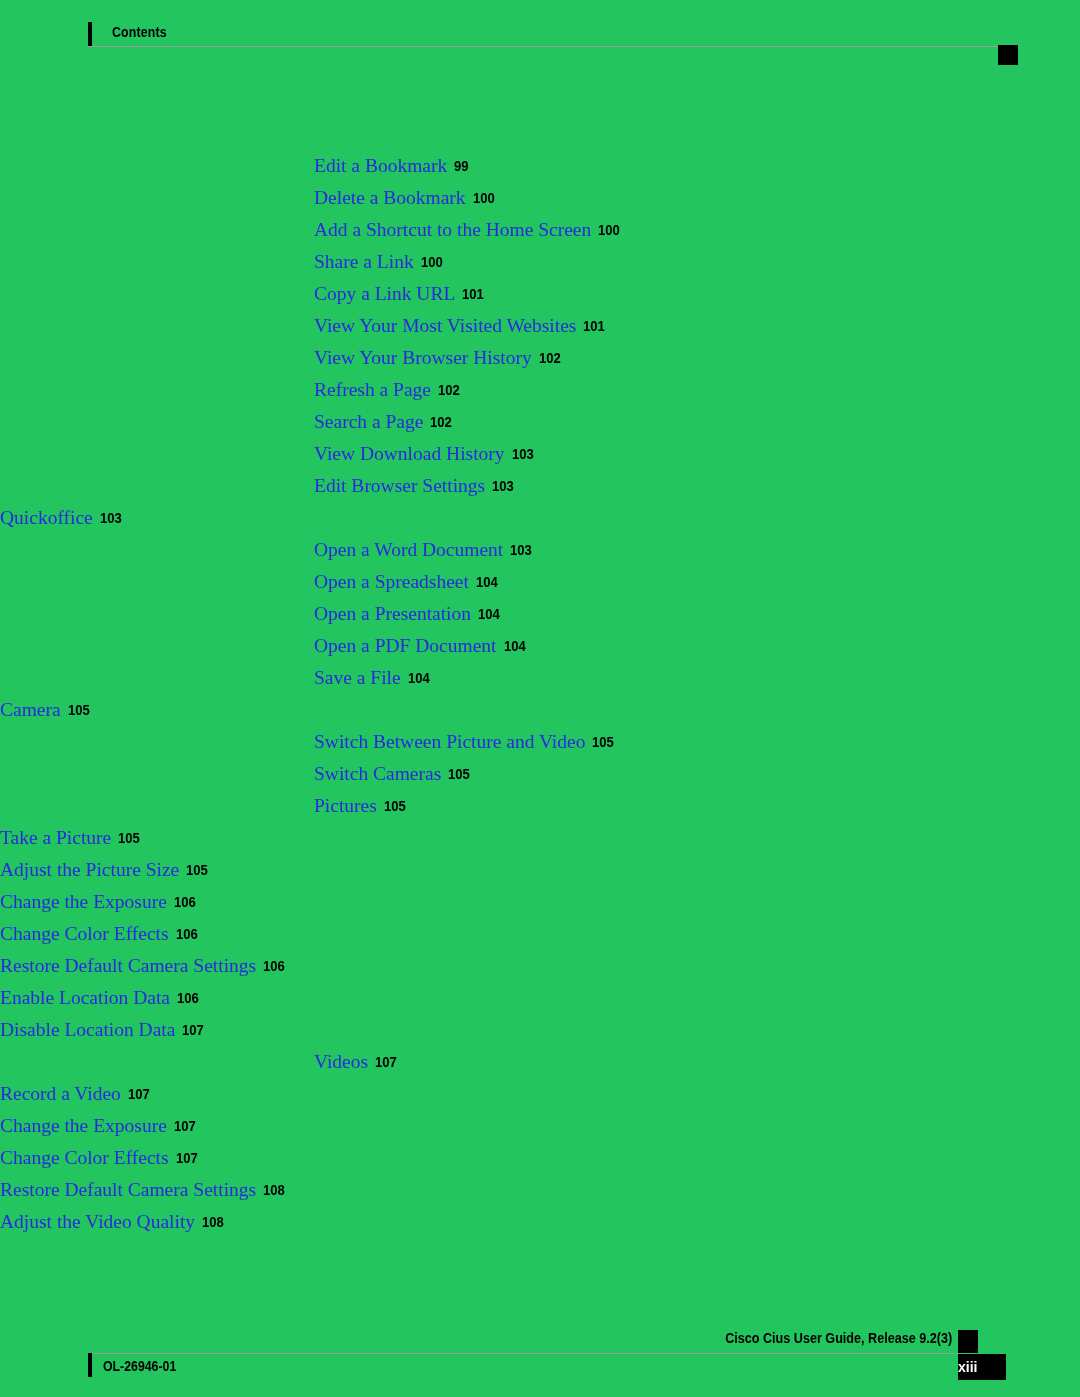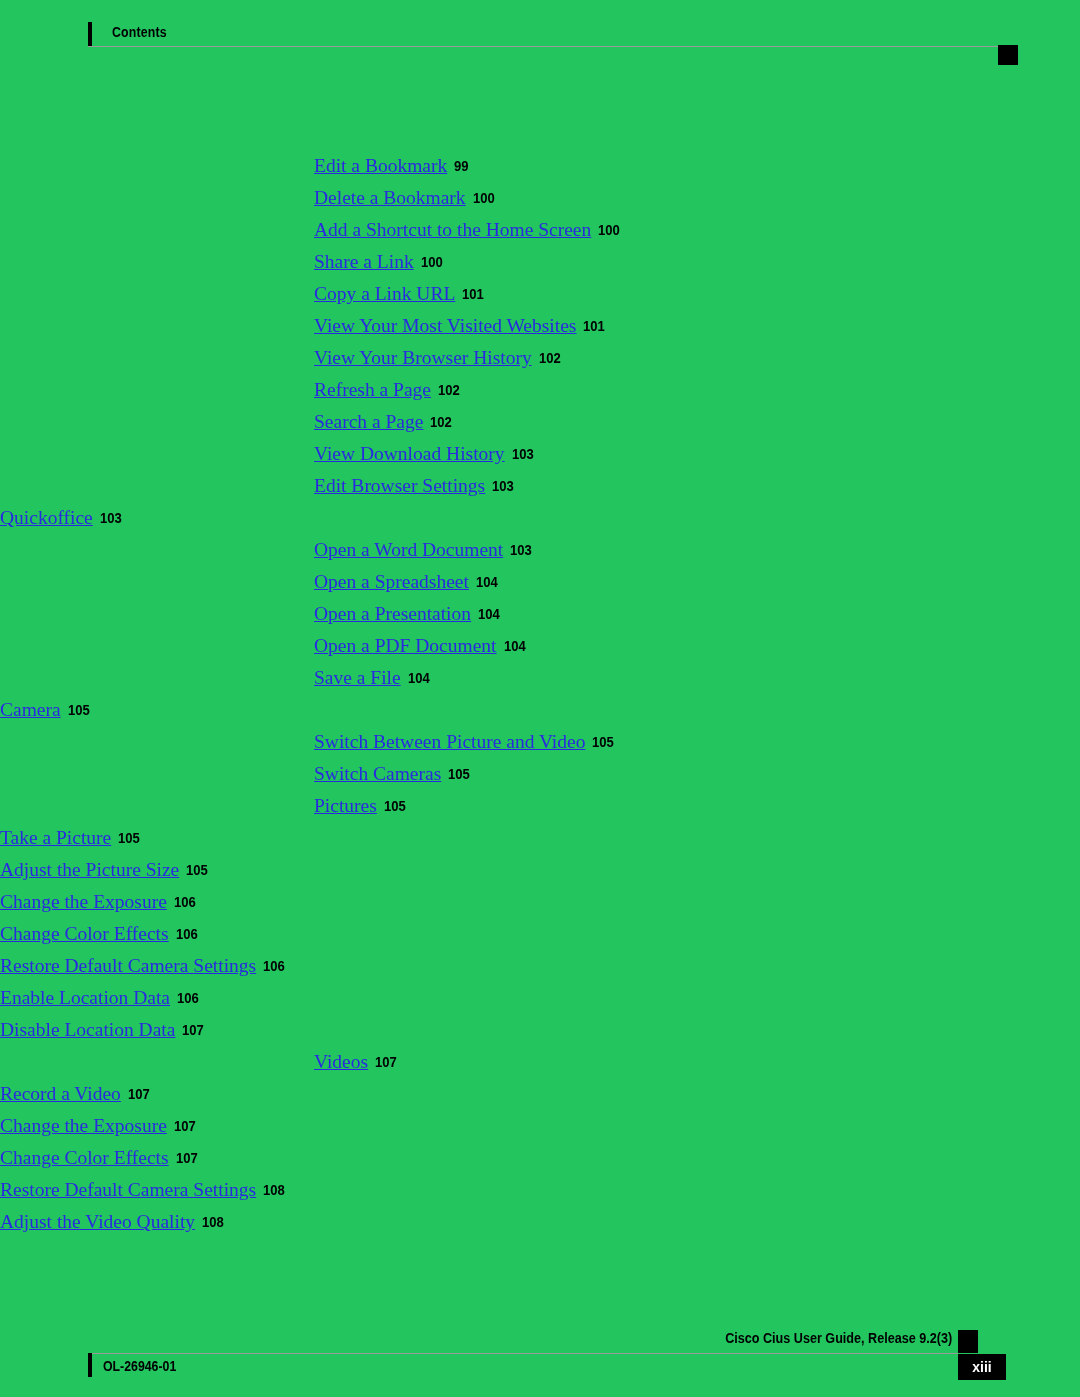--- a/index.html
+++ b/index.html
@@ -68,21 +68,20 @@
     left: 0;
     top: 150px;
     width: 1080px;
   }
   .toc-entry {
     height: 32px;
     line-height: 32px;
     white-space: nowrap;
     font-size: 19.5px;
     color: #2929e0;
-    text-decoration: underline;
   }
   .toc-entry .title {
     color: #2929e0;
   }
   .toc-entry .page-no {
     color: #000000;
     font-family: "Liberation Sans Narrow", "Liberation Sans", "DejaVu Sans", sans-serif;
     font-size: 14.5px;
     font-weight: bold;
     margin-left: 7px;
@@ -155,21 +154,21 @@
     position: absolute;
     left: 958px;
     top: 34px;
     width: 48px;
     height: 26px;
     background: #000000;
     color: #ffffff;
     font-family: "Liberation Sans Narrow", "Liberation Sans", "DejaVu Sans", sans-serif;
     font-size: 14px;
     font-weight: bold;
-    text-align: center;
+    text-align: left;
     line-height: 26px;
   }
 </style>
 </head>
 <body>
 
 <div class="page">
 
   <div class="header">
     <div class="header-tick"></div>

